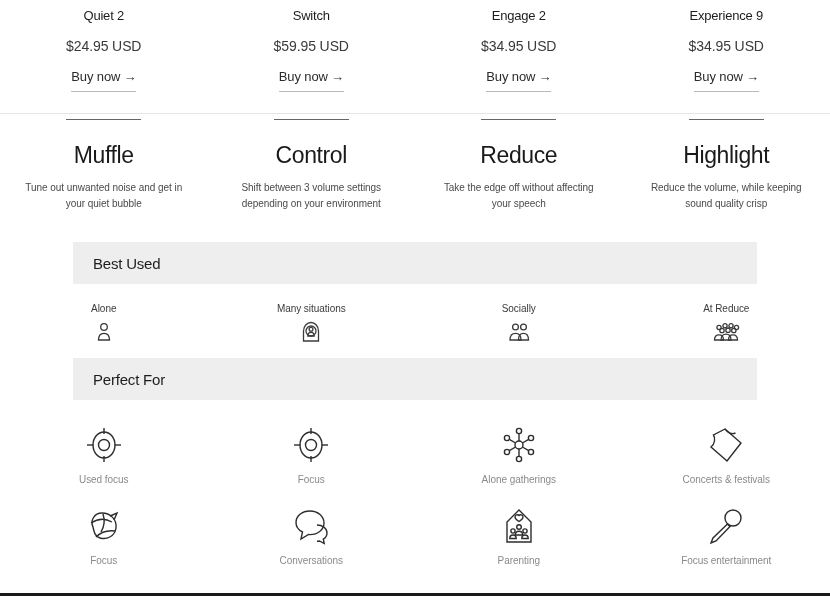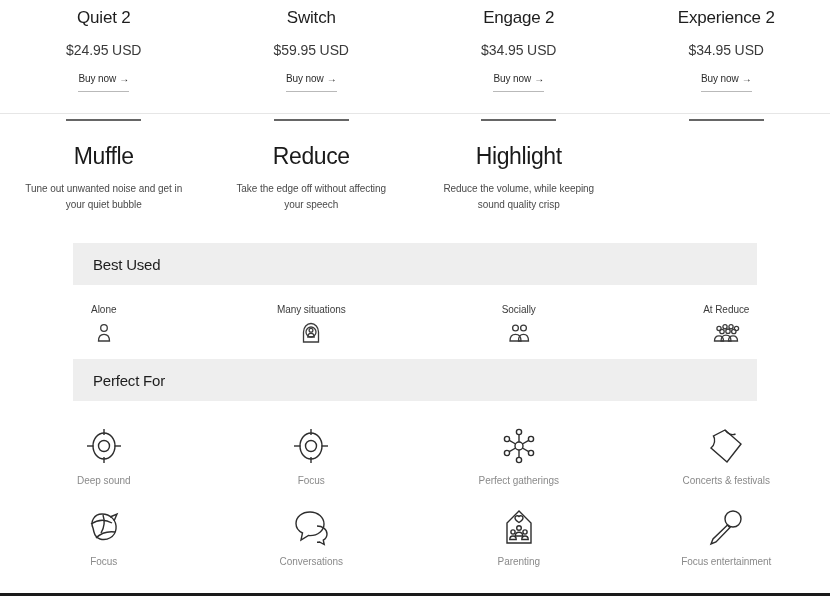--- a/index.html
+++ b/index.html
@@ -26,38 +26,38 @@
     grid-template-columns: repeat(4, 1fr);
     width: 830px;
   }
 
   
   .products { padding-top: 8px; }
 
   .product { text-align: center; padding: 0 14px; }
 
   .product-title {
-    font-size: 17px;
+    font-size: 13px;
     font-weight: 400;
     letter-spacing: -0.2px;
     color: #1d1d1d;
     line-height: 1.2;
   }
 
   .product-price {
     font-size: 14px;
     color: #3a3a3a;
     margin-top: 14px;
     letter-spacing: -0.1px;
   }
 
   .buy-wrap { margin-top: 15px; display: flex; justify-content: center; }
 
   .buy-now {
-    font-size: 10px;
+    font-size: 13px;
     color: #2b2b2b;
     letter-spacing: -0.1px;
     text-decoration: none;
     border-bottom: 1.5px solid #b9b9b9;
     padding-bottom: 7px;
     display: inline-block;
     cursor: pointer;
     background: none;
     border-left: 0; border-right: 0; border-top: 0;
     font-family: inherit;
@@ -183,21 +183,21 @@
 
     <div class="product">
       <div class="product-title">Engage 2</div>
       <div class="product-price">$34.95 USD</div>
       <div class="buy-wrap">
         <button class="buy-now"><span>Buy now</span><span class="arrow">→</span></button>
       </div>
     </div>
 
     <div class="product">
-      <div class="product-title">Experience 2</div>
+      <div class="product-title">Experience 9</div>
       <div class="product-price">$34.95 USD</div>
       <div class="buy-wrap">
         <button class="buy-now"><span>Buy now</span><span class="arrow">→</span></button>
       </div>
     </div>
 
   </div>
 
   <div class="hr-light"></div>
 
@@ -216,20 +216,24 @@
       </div>
   </div>
 
   <div class="cols features">
 
     <div class="feature">
       <div class="feature-title">Muffle</div>
       <div class="feature-desc">Tune out unwanted noise and get in your quiet bubble</div>
     </div>
 
+    <div class="feature">
+      <div class="feature-title">Control</div>
+      <div class="feature-desc">Shift between 3 volume settings depending on your environment</div>
+    </div>
 
     <div class="feature">
       <div class="feature-title">Reduce</div>
       <div class="feature-desc">Take the edge off without affecting your speech</div>
     </div>
 
     <div class="feature">
       <div class="feature-title">Highlight</div>
       <div class="feature-desc">Reduce the volume, while keeping sound quality crisp</div>
     </div>
@@ -296,21 +300,21 @@
 
     <div class="perfect-item">
       <svg class="perfect-icon" viewBox="0 0 42 42">
         <ellipse cx="21" cy="21" rx="11" ry="13"></ellipse>
         <circle cx="21" cy="21" r="5.5"></circle>
         <line x1="21" y1="4" x2="21" y2="10"></line>
         <line x1="21" y1="32" x2="21" y2="38"></line>
         <line x1="4" y1="21" x2="10.5" y2="21"></line>
         <line x1="31.5" y1="21" x2="38" y2="21"></line>
       </svg>
-      <span class="perfect-label">Deep sound</span>
+      <span class="perfect-label">Used focus</span>
     </div>
 
     <div class="perfect-item">
       <svg class="perfect-icon" viewBox="0 0 42 42">
         <ellipse cx="21" cy="21" rx="11" ry="13"></ellipse>
         <circle cx="21" cy="21" r="5.5"></circle>
         <line x1="21" y1="4" x2="21" y2="10"></line>
         <line x1="21" y1="32" x2="21" y2="38"></line>
         <line x1="4" y1="21" x2="10.5" y2="21"></line>
         <line x1="31.5" y1="21" x2="38" y2="21"></line>
@@ -327,21 +331,21 @@
         <circle cx="33" cy="14" r="2.6"></circle>
         <circle cx="9" cy="28" r="2.6"></circle>
         <circle cx="33" cy="28" r="2.6"></circle>
         <line x1="21" y1="9.6" x2="21" y2="17"></line>
         <line x1="21" y1="25" x2="21" y2="32.4"></line>
         <line x1="11.3" y1="15.3" x2="17.6" y2="19"></line>
         <line x1="24.4" y1="19" x2="30.7" y2="15.3"></line>
         <line x1="11.3" y1="26.7" x2="17.6" y2="23"></line>
         <line x1="24.4" y1="23" x2="30.7" y2="26.7"></line>
       </svg>
-      <span class="perfect-label">Perfect gatherings</span>
+      <span class="perfect-label">Alone gatherings</span>
     </div>
 
     <div class="perfect-item">
       <svg class="perfect-icon" viewBox="0 0 42 42">
         <path d="M20 5 L36 19 L22 37 L6 23 C10 20 10.5 14 8.5 11 Z"></path>
         <path d="M20 5 C22.5 9 27 10.5 30.5 9"></path>
       </svg>
       <span class="perfect-label">Concerts &amp; festivals</span>
     </div>
 

